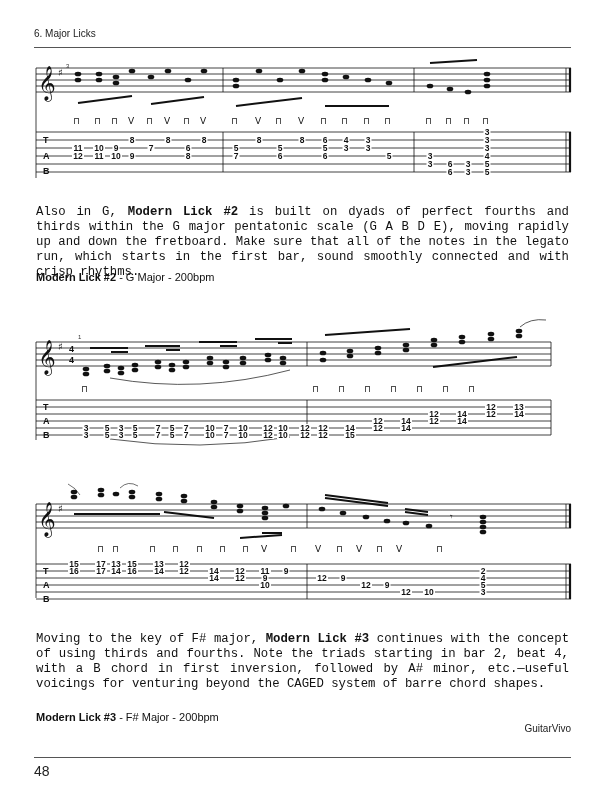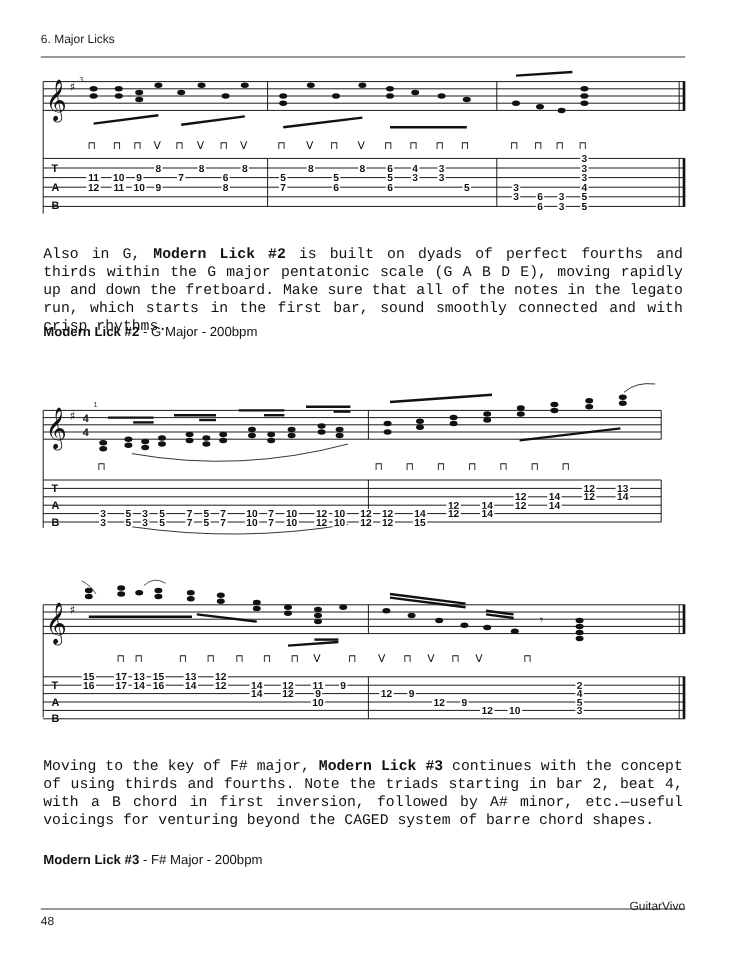--- a/index.html
+++ b/index.html
@@ -1,21 +1,21 @@
 <!DOCTYPE html>
 <html><head>
 <meta charset="utf-8">
 <style>
   html,body{margin:0;padding:0;background:#ffffff;}
   body{width:613px;height:799px;position:relative;overflow:hidden;font-family:"Liberation Sans",sans-serif;color:#111;}
   .header-title{position:absolute;left:34px;top:28px;font-size:10px;color:#222;}
   .header-rule{position:absolute;left:34px;top:47px;width:537px;height:1px;background:#555;}
   .footer-rule{position:absolute;left:34px;top:757px;width:537px;height:1px;background:#555;}
-  .footer-page{position:absolute;left:34px;top:763px;font-size:10px;color:#222;}
-  .footer-brand{position:absolute;right:42px;top:750px;font-size:10px;color:#222;}
+  .footer-page{position:absolute;left:34px;top:763px;font-size:14px;color:#222;}
+  .footer-brand{position:absolute;right:42px;top:723px;font-size:10px;color:#222;}
   .para{position:absolute;left:36px;width:533px;font-size:12.3px;line-height:15px;text-align:justify;color:#111;}
   .caption{position:absolute;left:36px;font-size:11px;color:#111;}
   .caption b,.para b{font-weight:bold;}
   svg{position:absolute;left:0;top:0;}
   .tabnum{font-family:"Liberation Sans",sans-serif;font-size:8.5px;font-weight:bold;fill:#111;}
   .clef{font-family:"DejaVu Serif",serif;font-size:30px;fill:#111;}
   .acc{font-family:"DejaVu Sans",sans-serif;font-size:10px;fill:#111;}
   .tablbl{font-family:"Liberation Sans",sans-serif;font-size:9px;font-weight:bold;fill:#111;}
   .stroke{font-family:"DejaVu Sans",sans-serif;font-size:9px;fill:#111;}
   .small{font-family:"Liberation Sans",sans-serif;font-size:6px;fill:#333;}

